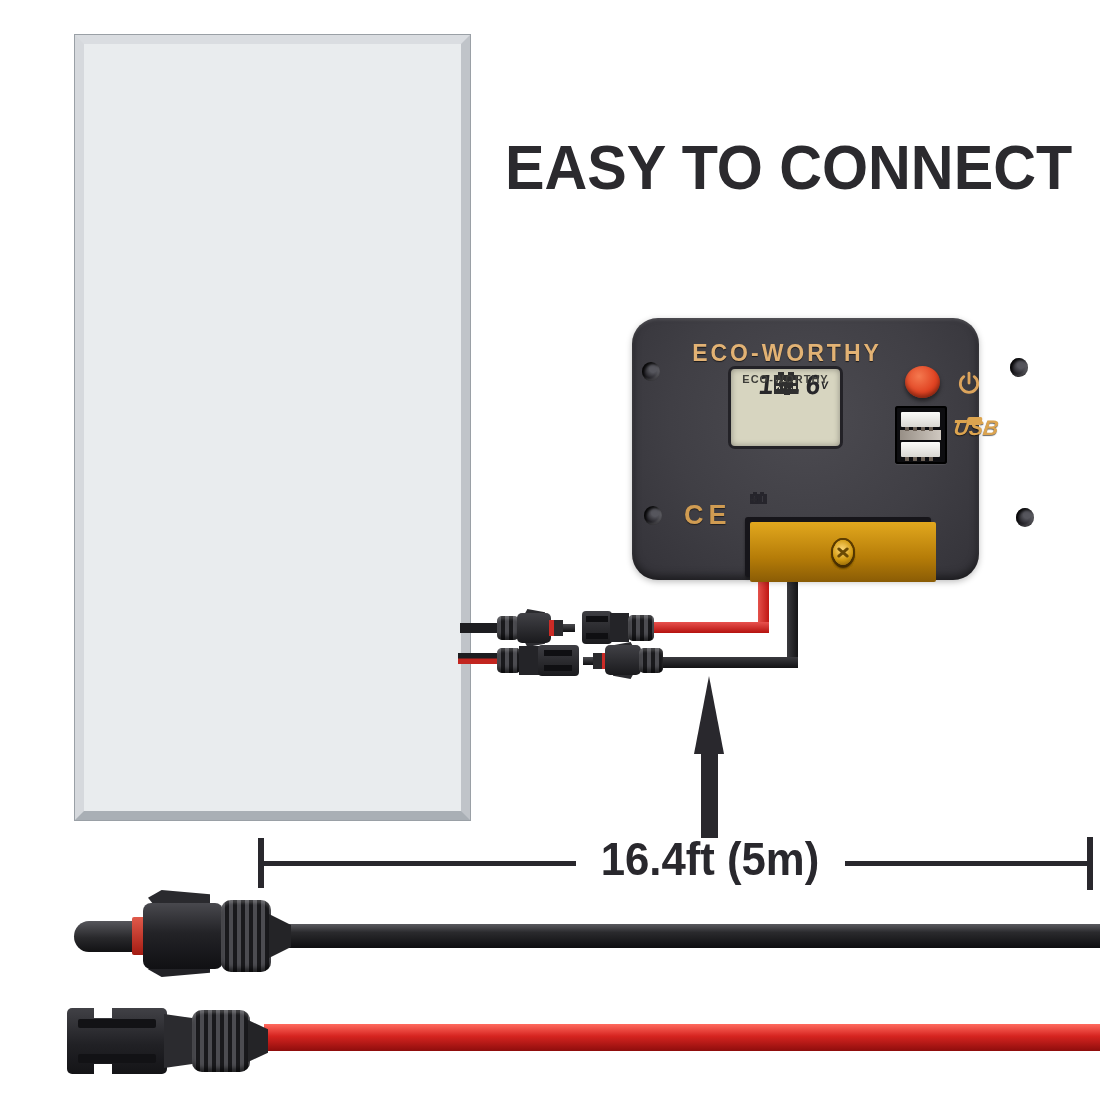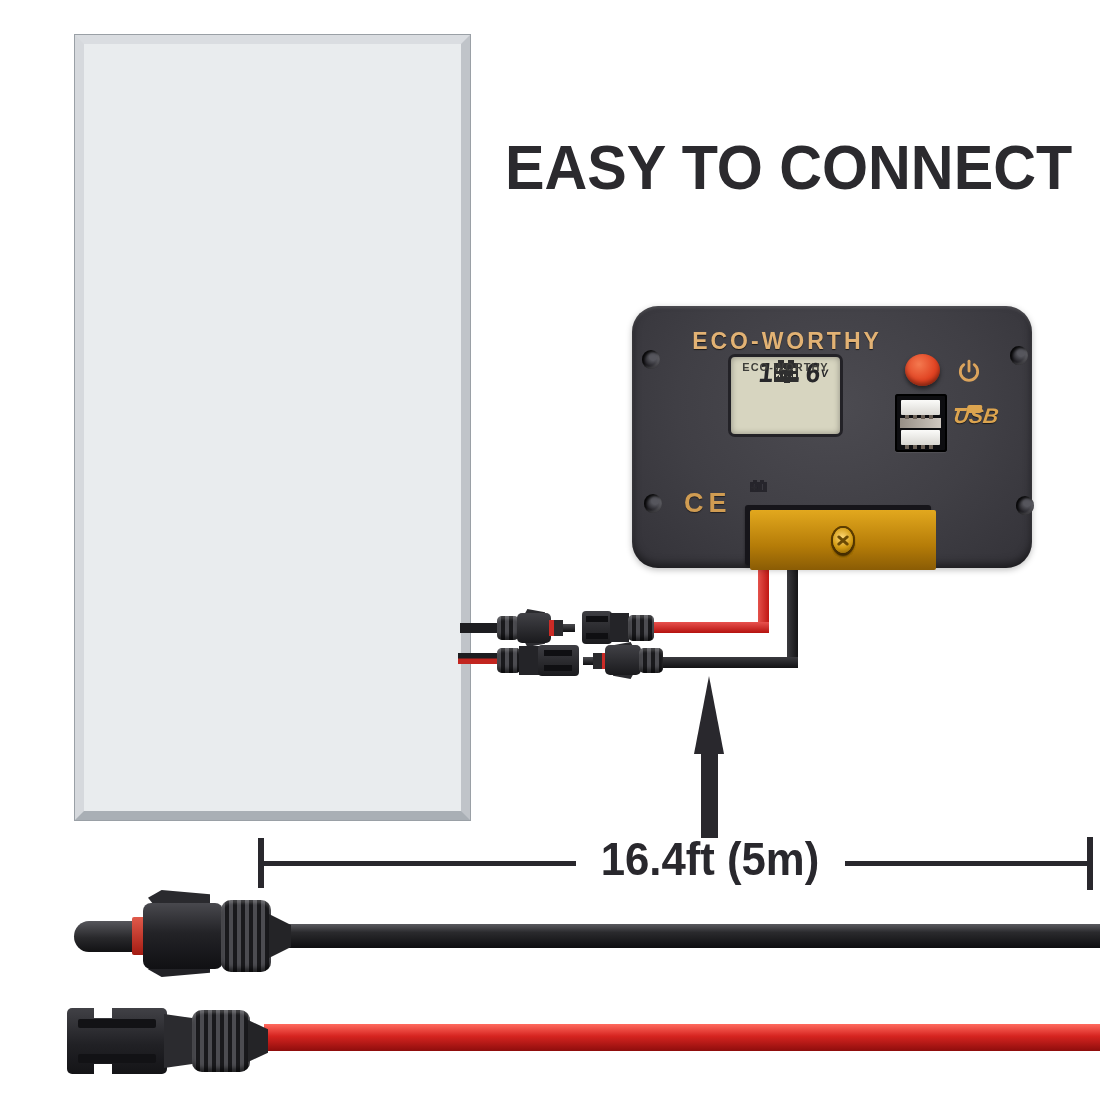--- a/index.html
+++ b/index.html
@@ -28,21 +28,21 @@
          letter-spacing:0;white-space:nowrap;transform:scaleX(.94);transform-origin:left top;}
 
   
   .wire{z-index:1;}
   .wire-red-v{left:758px;top:558px;width:11px;height:72px;background:linear-gradient(90deg,#e4514b,#c01713);}
   .wire-red-h{left:645px;top:622px;width:124px;height:11px;background:linear-gradient(180deg,#e8524e,#b5120f);}
   .wire-blk-v{left:787px;top:558px;width:11px;height:110px;background:linear-gradient(90deg,#3a3a3e,#141416);}
   .wire-blk-h{left:648px;top:657px;width:150px;height:11px;background:linear-gradient(180deg,#3a3a3e,#121214);}
 
   
-  .controller{left:632px;top:306px;width:400px;height:262px;border-radius:26px;z-index:2;
+  .controller{left:632px;top:318px;width:347px;height:262px;border-radius:26px;z-index:2;
       background:radial-gradient(ellipse at 50% 38%,#4c4b51 0%,#403f45 55%,#333238 100%);
       box-shadow:inset 0 2px 3px rgba(255,255,255,.12), inset 0 -4px 8px rgba(0,0,0,.5), 0 2px 6px rgba(0,0,0,.25);}
   .brand{left:30px;top:22px;width:250px;text-align:center;font-size:23px;font-weight:bold;
          letter-spacing:3px;color:#e2b274;text-shadow:0 1px 1px rgba(0,0,0,.6);}
   .lcd{left:96px;top:48px;width:115px;height:83px;background:#d7d5c0;border:3px solid #232227;
        border-radius:7px;box-shadow:inset 0 0 6px rgba(0,0,0,.35);padding:3px 4px;}
   .lcd-val{position:relative;width:100%;text-align:center;color:#27272a;
        font-family:"DejaVu Sans Mono",monospace;font-weight:bold;font-size:26px;line-height:26px;
        transform:skewX(-6deg);}
   .lcd-unit{position:relative;display:inline;font-size:11px;vertical-align:top;font-family:"Liberation Sans",sans-serif;}

